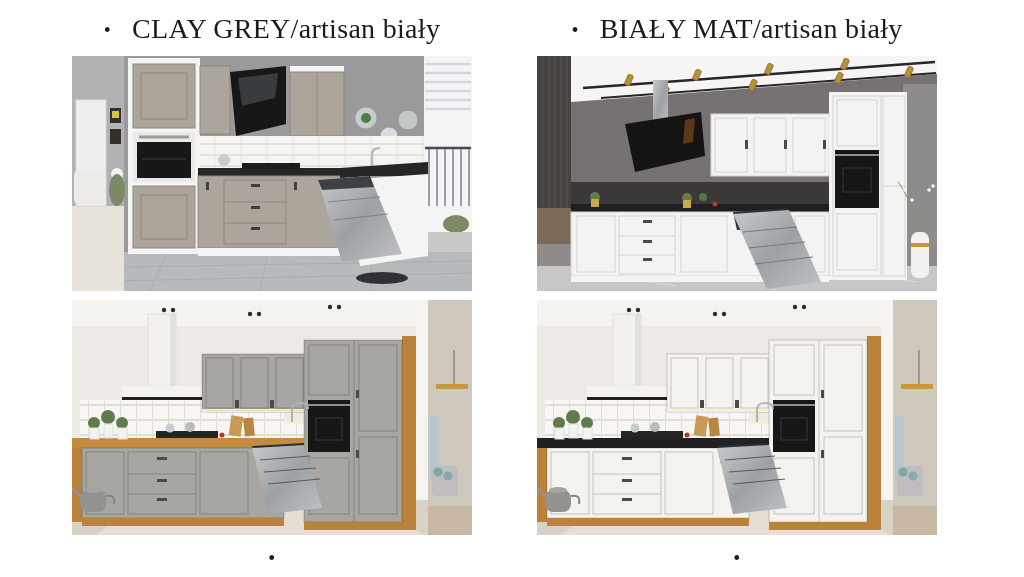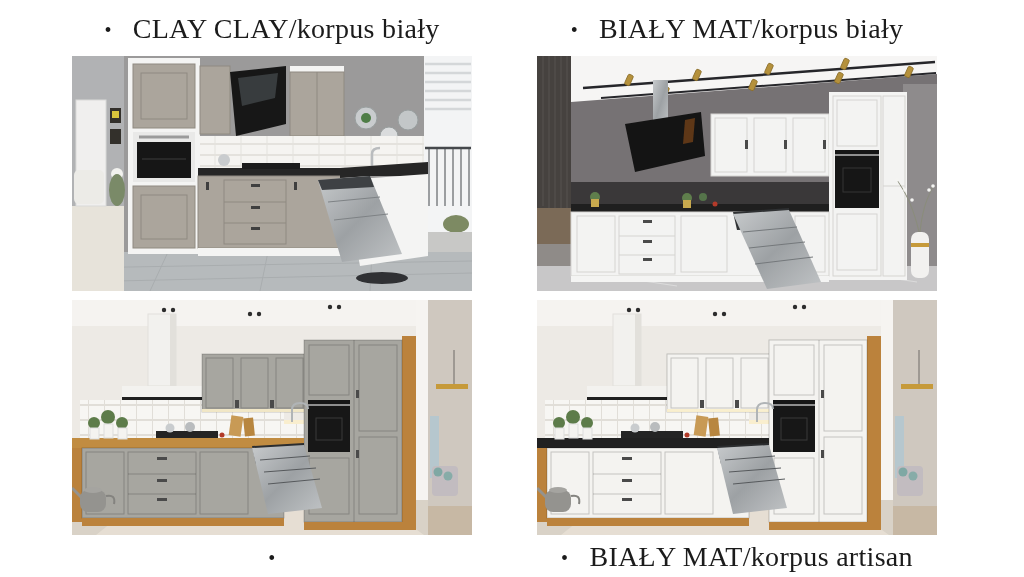--- a/index.html
+++ b/index.html
@@ -48,32 +48,31 @@
     <linearGradient id="steel" x1="0" y1="0" x2="1" y2="1">
       <stop offset="0" stop-color="#c7cacc"></stop>
       <stop offset="0.5" stop-color="#9da1a4"></stop>
       <stop offset="1" stop-color="#c0c3c5"></stop>
     </linearGradient>
   </defs>
 </svg>
 
 <div class="caption" id="cap-tl">
   <span class="bullet">•</span>
-  <span>CLAY CLAY/korpus biały</span>
+  <span>CLAY GREY/artisan biały</span>
 </div>
 <div class="caption" id="cap-tr">
   <span class="bullet">•</span>
-  <span>BIAŁY MAT/korpus biały</span>
+  <span>BIAŁY MAT/artisan biały</span>
 </div>
 <div class="caption" id="cap-bl">
   <span class="bullet">•</span>
 </div>
 <div class="caption" id="cap-br">
   <span class="bullet">•</span>
-  <span>BIAŁY MAT/korpus artisan</span>
 </div>
 
 <div class="cell" id="cell-tl" style="--front: #aba59c; --korpus: #f4f4f3; --counter: #262626; --wall: #9b9a9a; --floor: #b6babc;">
 <svg class="scene" viewBox="0 0 400 235">
   <rect class="wall" x="0" y="0" width="400" height="200"></rect>
   <g>
     <rect class="floor" x="0" y="196" width="400" height="39"></rect>
     <g stroke="#a6aaac" stroke-width="1" opacity="0.8">
       <line x1="0" y1="212" x2="400" y2="205"></line>
           <line x1="0" y1="226" x2="400" y2="217"></line>

